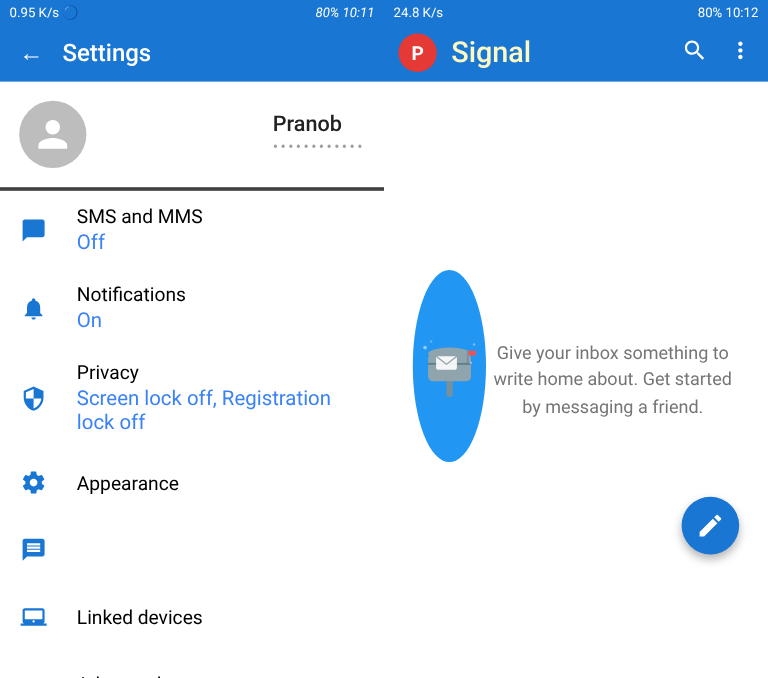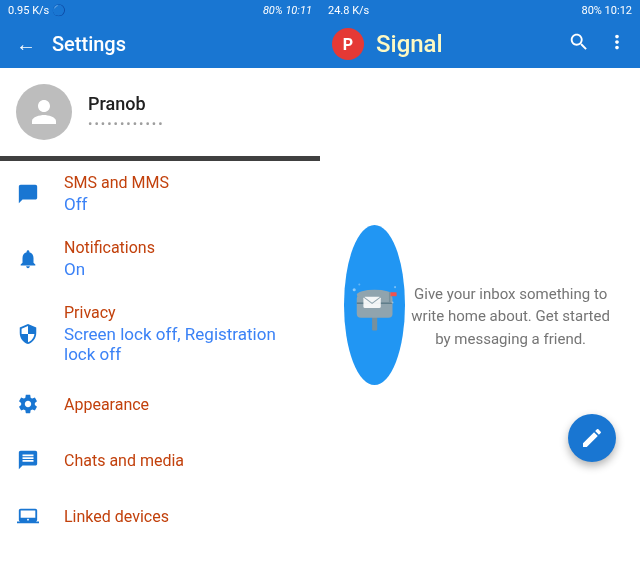--- a/index.html
+++ b/index.html
@@ -53,21 +53,22 @@
     .back-arrow {
       font-size: 20px;
       color: #fff;
     }
 
     .profile-section {
       display: flex;
       align-items: center;
       padding: 16px;
       gap: 16px;
-      border-bottom: 5px solid #404040;
+      border-bottom: 3px solid #404040;
+      justify-content: space-between;
     }
 
     .avatar-circle {
       width: 56px;
       height: 56px;
       border-radius: 50%;
       background: #bdbdbd;
       display: flex;
       align-items: center;
       justify-content: center;
@@ -96,21 +97,21 @@
       height: 24px;
       color: #1976d2;
       display: flex;
       align-items: center;
       justify-content: center;
       flex-shrink: 0;
       font-size: 20px;
     }
 
     .settings-text { display: flex; flex-direction: column; }
-    .settings-title { font-size: 16px; color: #c2410c; }
+    .settings-title { font-size: 16px; color: #000000; }
     .settings-subtitle { font-size: 17px; color: #3b82f6; margin-top: 2px; }
 
     
     .right-panel {
       width: 320px;
       height: 565px;
       background: #fff;
       display: flex;
       flex-direction: column;
     }
@@ -292,23 +293,20 @@
       <div class="settings-text">
         <span class="settings-title">Appearance</span>
       </div>
     </div>
 
     <div class="settings-item">
       <div class="settings-icon">
         <svg width="22" height="22" viewBox="0 0 24 24" fill="#1976d2">
           <path d="M20 2H4c-1.1 0-2 .9-2 2v18l4-4h14c1.1 0 2-.9 2-2V4c0-1.1-.9-2-2-2zm-2 12H6v-2h12v2zm0-3H6V9h12v2zm0-3H6V6h12v2z"></path>
         </svg>
-      </div>
-      <div class="settings-text">
-        <span class="settings-title">Chats and media</span>
       </div>
     </div>
 
     <div class="settings-item">
       <div class="settings-icon">
         <svg width="22" height="22" viewBox="0 0 24 24" fill="#1976d2">
           <path d="M20 18c1.1 0 1.99-.9 1.99-2L22 6c0-1.1-.9-2-2-2H4c-1.1 0-2 .9-2 2v10c0 1.1.9 2 2 2H0v2h24v-2h-4zm-8-1c-.55 0-1-.45-1-1s.45-1 1-1 1 .45 1 1-.45 1-1 1zm8-3H4V6h16v8z"></path>
         </svg>
       </div>
       <div class="settings-text">

